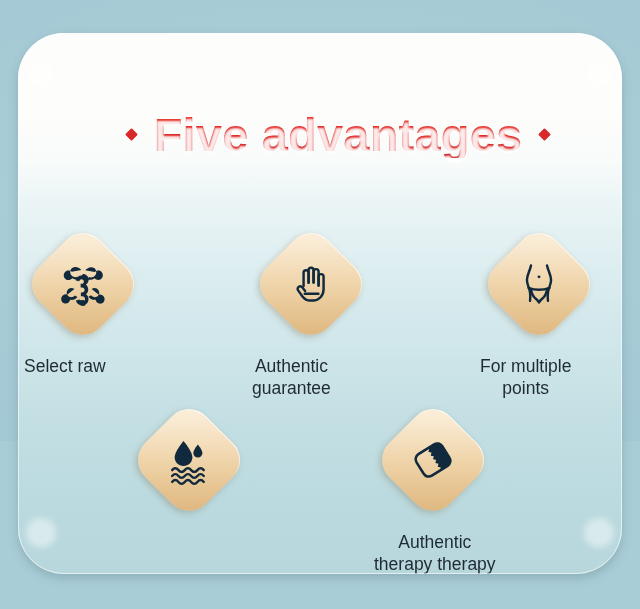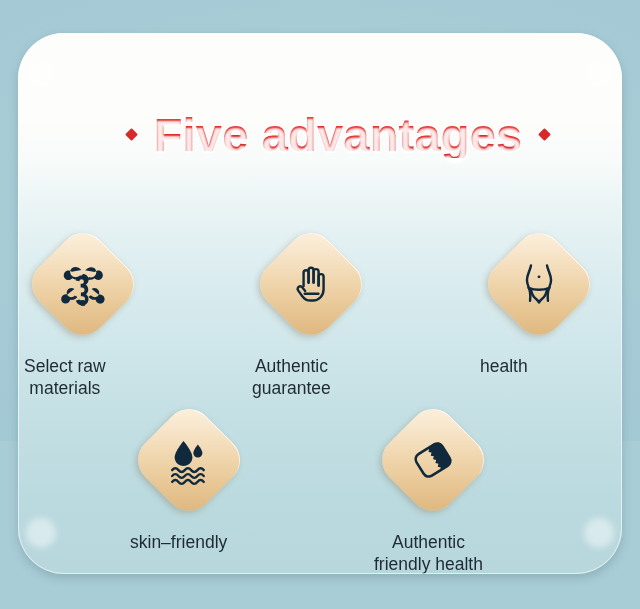--- a/index.html
+++ b/index.html
@@ -205,21 +205,20 @@
               <path d="M34.5 16.4c2.3-3.3 7-4.9 10.3-2.6 3 2.1 3.1 6.2 1 8.6-1.8 2.1-4.7 2.6-7 1.7l-1.9 2.7c2.8.9 6 .4 8.3-1.3 1.9 2.1 5.2 2.6 7.5.7 2.5-1.9 2.7-5.7.6-8-2.1-2.3-5.8-2.3-8 .1"></path>
               <path d="M32 20.5c3.6 0 6.5 2.9 6.5 6.4 0 2.6-1.4 4.6-3.2 5.8 1.6 1.4 2.7 3.3 2.7 5.7 0 2.2-1 4.1-2.5 5.3 1.7 1.3 2.8 3.2 2.8 5.6 0 4-3.3 7.2-7.3 7.2-3.5 0-6.4-2.4-7.1-5.6l4.2-1.3c.3 1.5 1.6 2.6 3.1 2.6 1.7 0 3.1-1.4 3.1-3.1 0-1.7-1.4-3-3.1-3h-1.6v-4.3h1.3c1.6 0 2.9-1.3 2.9-2.9s-1.3-2.8-2.9-2.8h-1.6v-4.3h1.1c1.4 0 2.6-1.1 2.6-2.5s-1.2-2.6-2.6-2.6c-1.3 0-2.3.9-2.5 2.1l-4.2-.9c.6-3.2 3.4-5.6 6.8-5.6z"></path>
               <path d="M22.2 37.8c-2.6-1.9-6.3-1.3-8 1.4-1.6 2.6-.6 6.1 2.1 7.4 2.3 1.1 4.9.4 6.4-1.4l2.9 1.6c-1.9 2.6-5.2 3.9-8.3 3.2-.5 2.8-3.2 4.8-6 4.2-3-.6-4.9-3.7-4-6.6.8-2.9 4-4.5 6.9-3.5"></path>
               <path d="M41.9 37.6c2.7-1.8 6.4-1 8 1.8 1.5 2.6.3 6.1-2.4 7.3-2.3 1-4.9.1-6.3-1.7l-3 1.5c1.8 2.6 5 4.1 8.2 3.5.4 2.8 3 4.9 5.9 4.4 3-.5 5-3.5 4.2-6.5-.7-2.9-3.9-4.6-6.8-3.8"></path>
               <path d="M28.4 50.6c.7 2.3 1.2 4.5 1.2 6.3h4.8c0-2-.5-4.2-1.2-6.5z"></path>
             </svg>
           </div>
         </div>
         <div class="adv-label">
           <span class="l1">Select raw</span>
-          <span class="l2">materials</span>
         </div>
       </div>
 
       <div class="adv">
         <div class="tile-wrap">
           <div class="tile"></div>
           <div class="tile-ico">
             <svg viewBox="0 0 64 64" width="50" height="50" fill="none" stroke="#10293c" stroke-width="3.1" stroke-linecap="round" stroke-linejoin="round">
               <path d="M22.5 34.5V17.5a3.2 3.2 0 0 1 6.4 0v13"></path>
               <path d="M28.9 30V14.4a3.2 3.2 0 0 1 6.4 0V30"></path>
@@ -242,21 +241,22 @@
             <svg viewBox="0 0 64 64" width="54" height="54" fill="none" stroke="#10293c" stroke-width="2.9" stroke-linecap="round" stroke-linejoin="round">
               <path d="M22.5 10c-1.6 7.4-4.8 11.6-4.8 17.2 0 5.2 2.6 8.6 3.6 14.2.6 3.4.5 7.3.1 10.6"></path>
               <path d="M41.5 10c1.6 7.4 4.8 11.6 4.8 17.2 0 5.2-2.6 8.6-3.6 14.2-.6 3.4-.5 7.3-.1 10.6"></path>
               <path d="M19.6 36.5c4.3 1.6 8.4 2.3 12.4 2.3s8.1-.7 12.4-2.3"></path>
               <path d="M22.6 38.6c.6 4.7 3 8.8 6 11.1 1.7 1.3 2.6 2.6 3.4 4.3.8-1.7 1.7-3 3.4-4.3 3-2.3 5.4-6.4 6-11.1"></path>
               <circle cx="32" cy="23.5" r="1.7" fill="#10293c" stroke="none"></circle>
             </svg>
           </div>
         </div>
         <div class="adv-label">
-          <span class="l2">health</span>
+          <span class="l1">For multiple</span>
+          <span class="l2">points</span>
         </div>
       </div>
 
     </div>
 
     <div class="row" id="row2">
 
       <div class="adv">
         <div class="tile-wrap">
           <div class="tile"></div>
@@ -266,39 +266,38 @@
               <path d="M42.5 13.5c0 0-5.4 6.5-5.4 10.1 0 3.1 2.4 5.4 5.4 5.4s5.4-2.3 5.4-5.4c0-3.6-5.4-10.1-5.4-10.1z" fill="#10293c"></path>
               <g fill="none" stroke="#10293c" stroke-width="2.8" stroke-linecap="round">
                 <path d="M12 44c2.5-3 5-3 7.5 0s5 3 7.5 0 5-3 7.5 0 5 3 7.5 0 5-3 7.5 0"></path>
                 <path d="M12 51c2.5-3 5-3 7.5 0s5 3 7.5 0 5-3 7.5 0 5 3 7.5 0 5-3 7.5 0"></path>
                 <path d="M12 58c2.5-3 5-3 7.5 0s5 3 7.5 0 5-3 7.5 0 5 3 7.5 0 5-3 7.5 0"></path>
               </g>
             </svg>
           </div>
         </div>
         <div class="adv-label">
-          <span class="l2">skin–friendly</span>
         </div>
       </div>
 
       <div class="adv">
         <div class="tile-wrap">
           <div class="tile"></div>
           <div class="tile-ico">
             <svg viewBox="0 0 64 64" width="54" height="54">
               <g transform="rotate(-32 32 32)">
                 <rect x="14" y="17" width="36" height="30" rx="7" fill="none" stroke="#10293c" stroke-width="3"></rect>
                 <path d="M32.5 17h10.5a7 7 0 0 1 7 7v16a7 7 0 0 1-7 7H32.5l2.6-2.6-2.6-2.6 2.6-2.6-2.6-2.6 2.6-2.6-2.6-2.6 2.6-2.6-2.6-2.6 2.6-2.6-2.6-2.6 2.6-2.6z" fill="#10293c"></path>
               </g>
             </svg>
           </div>
         </div>
         <div class="adv-label">
           <span class="l1">Authentic</span>
-          <span class="l2">friendly health</span>
+          <span class="l2">therapy therapy</span>
         </div>
       </div>
 
     </div>
 
   </div>
 
   <div id="card-rim"></div>
 
 </div>

